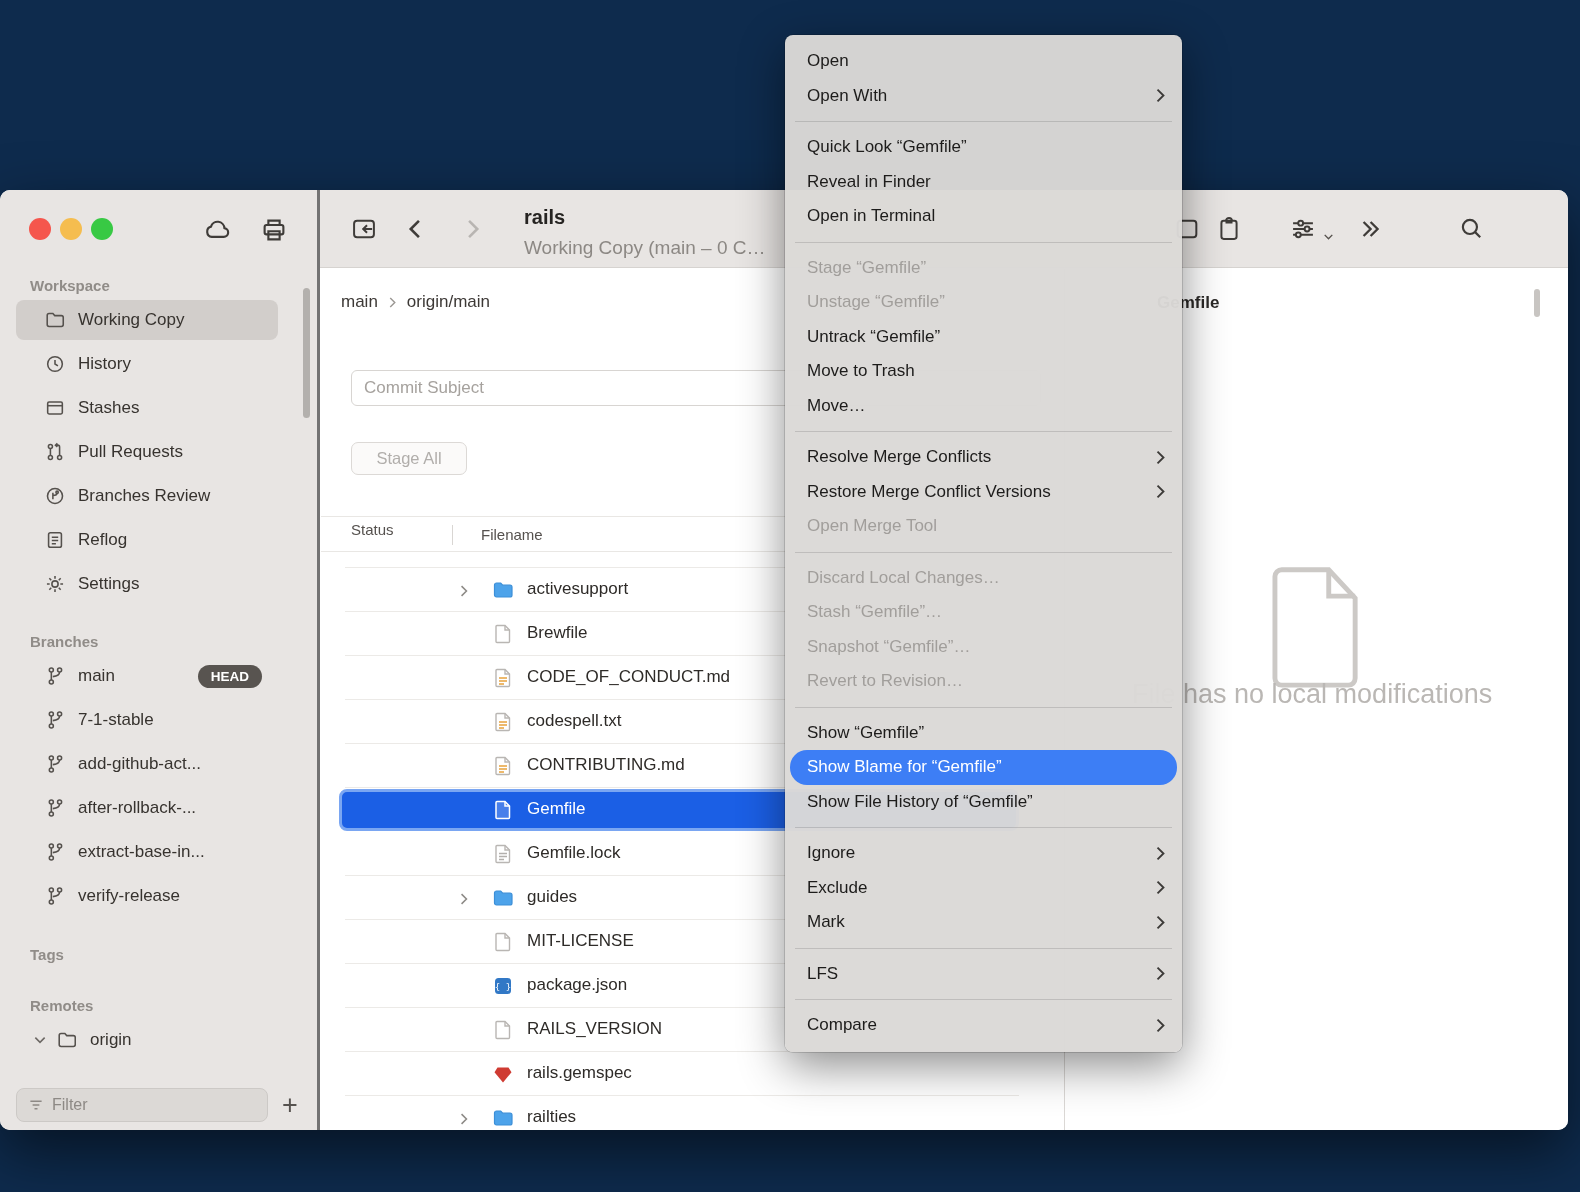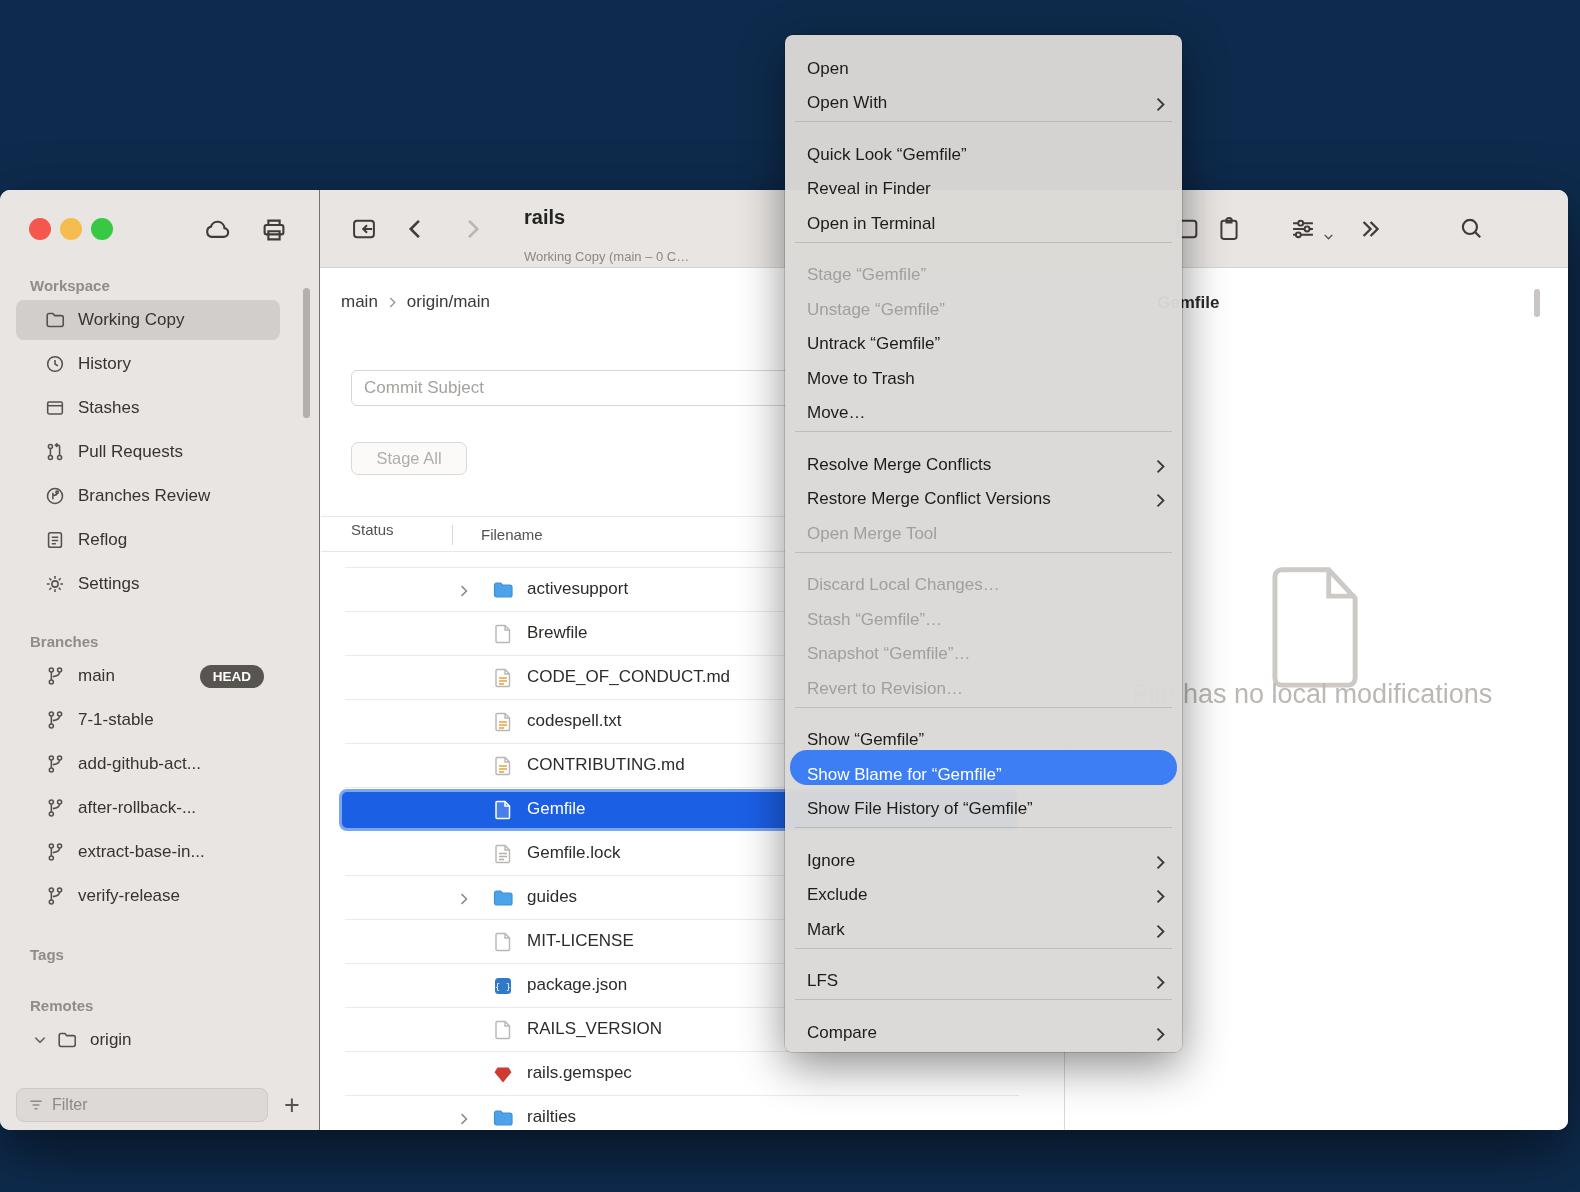--- a/index.html
+++ b/index.html
@@ -4,21 +4,21 @@
 <style>
   * { margin:0; padding:0; box-sizing:border-box; }
   html,body { width:1580px; height:1192px; overflow:hidden; }
   body { background:var(--desktop-bg,#0e2b4d); font-family:"Liberation Sans",sans-serif; }
 
   .window{position:absolute;left:0;top:190px;width:1568px;height:940px;border-radius:10px;
     background:#fff;box-shadow:0 22px 60px rgba(0,0,0,.55);overflow:hidden;}
 
   
   .sidebar{position:absolute;left:0;top:0;bottom:0;width:320px;background:var(--sidebar-bg,#e8e5e3);
-    border-right:1px solid #737373;z-index:3;}
+    border-right:3px solid #737373;z-index:3;}
   .traffic{position:absolute;top:28px;left:29px;display:flex;gap:9px;}
   .tl{width:22px;height:22px;border-radius:50%;}
   .tl.red{background:#f5564d}.tl.yellow{background:#f5bd4f}.tl.green{background:#38c944}
   .sb-head-icons{position:absolute;top:25px;left:203px;display:flex;gap:26px;color:#4c4845;}
   .sb-head-icons .tbi{width:30px;height:30px;}
   .sb-scrollbar{position:absolute;left:303px;top:98px;width:7px;height:130px;border-radius:4px;background:#b3b0ad;}
 
   .sb-body{position:absolute;top:78px;left:0;right:0;bottom:0;overflow:hidden;}
   .sb-section{height:26px;margin-top:4px;padding-left:30px;display:flex;align-items:center;
     font-size:15px;font-weight:700;color:#908c88;}
@@ -46,21 +46,21 @@
     justify-content:center;font-size:27px;color:#56524f;}
 
   
   .toolbar{position:absolute;left:320px;right:0;top:0;height:78px;background:var(--sidebar-bg,#e8e5e3);
     border-bottom:1px solid #d6d3d0;z-index:2;}
   .tbi{color:#3f3c39;}
   .toolbar .ic{position:absolute;top:25px;width:28px;height:28px;}
   .toolbar .ic.dis{color:#b8b5b2;}
   .tb-title{position:absolute;left:204px;top:16px;}
   .tb-title .t1{font-size:20px;font-weight:700;color:#262422;}
-  .tb-title .t2{font-size:13px;color:#8c8884;margin-top:20px;white-space:nowrap;}
+  .tb-title .t2{font-size:19px;color:#8c8884;margin-top:8px;white-space:nowrap;}
   .tb-chev-sm{position:absolute;width:13px;height:13px;top:40px;color:#55514d;}
 
   
   .files-pane{position:absolute;left:321px;top:79px;width:744px;bottom:0;background:#fff;
     border-right:1px solid #dbd8d5;}
   .breadcrumb{position:absolute;left:20px;top:0;height:66px;display:flex;align-items:center;gap:9px;
     font-size:17px;color:#3d3936;}
   .bc-sep{width:11px;height:13px;color:#9b9793;}
   .commit-input{position:absolute;left:30px;top:101px;width:690px;height:36px;border:1px solid #d8d5d2;
     border-radius:6px;padding:16px 12px;font-size:17px;font-family:"Liberation Sans",sans-serif;color:#3a3734;outline:none;background:#fff;}
@@ -86,21 +86,21 @@
   .detail-pane{position:absolute;left:1065px;right:0;top:79px;bottom:0;background:#fff;}
   .detail-title{position:absolute;left:92px;top:24px;font-size:17px;font-weight:700;color:#2b2927;}
   .dp-scrollbar{position:absolute;top:20px;right:28px;width:6px;height:28px;border-radius:3px;background:#c8c5c2;}
   .doc-icon{position:absolute;left:207px;top:292px;width:90px;height:128px;color:#ccc9c6;}
   .empty-msg{position:absolute;left:67px;top:410px;font-size:27px;color:#bab7b4;white-space:nowrap;}
 
   
   .context-menu{position:absolute;left:785px;top:35px;width:397px;padding:9px 0;z-index:10;
     background:rgba(219,217,215,0.97);border-radius:8px;font-size:17px;color:#1d1c1b;
     box-shadow:0 0 0 1px rgba(0,0,0,0.14),0 14px 46px rgba(0,0,0,0.45);}
-  .menu-item{height:34.5px;display:flex;align-items:flex-end;padding:0 16px 0 22px;}
+  .menu-item{height:34.5px;display:flex;align-items:center;padding:0 16px 0 22px;}
   .menu-item.dis{color:#a19e9b;}
   .menu-item.hl{margin:0 5px;padding:0 11px 0 17px;background:var(--menu-highlight,#3d7ef5);
     color:#fff;border-radius:17px;}
   .mi-label{flex:1;white-space:nowrap;}
   .mi-chev{width:11px;height:17px;color:#3c3a38;}
   .menu-sep{height:1px;background:rgba(60,60,60,0.18);margin:8px 10px;}
 </style>
 </head>
 <body>
 

